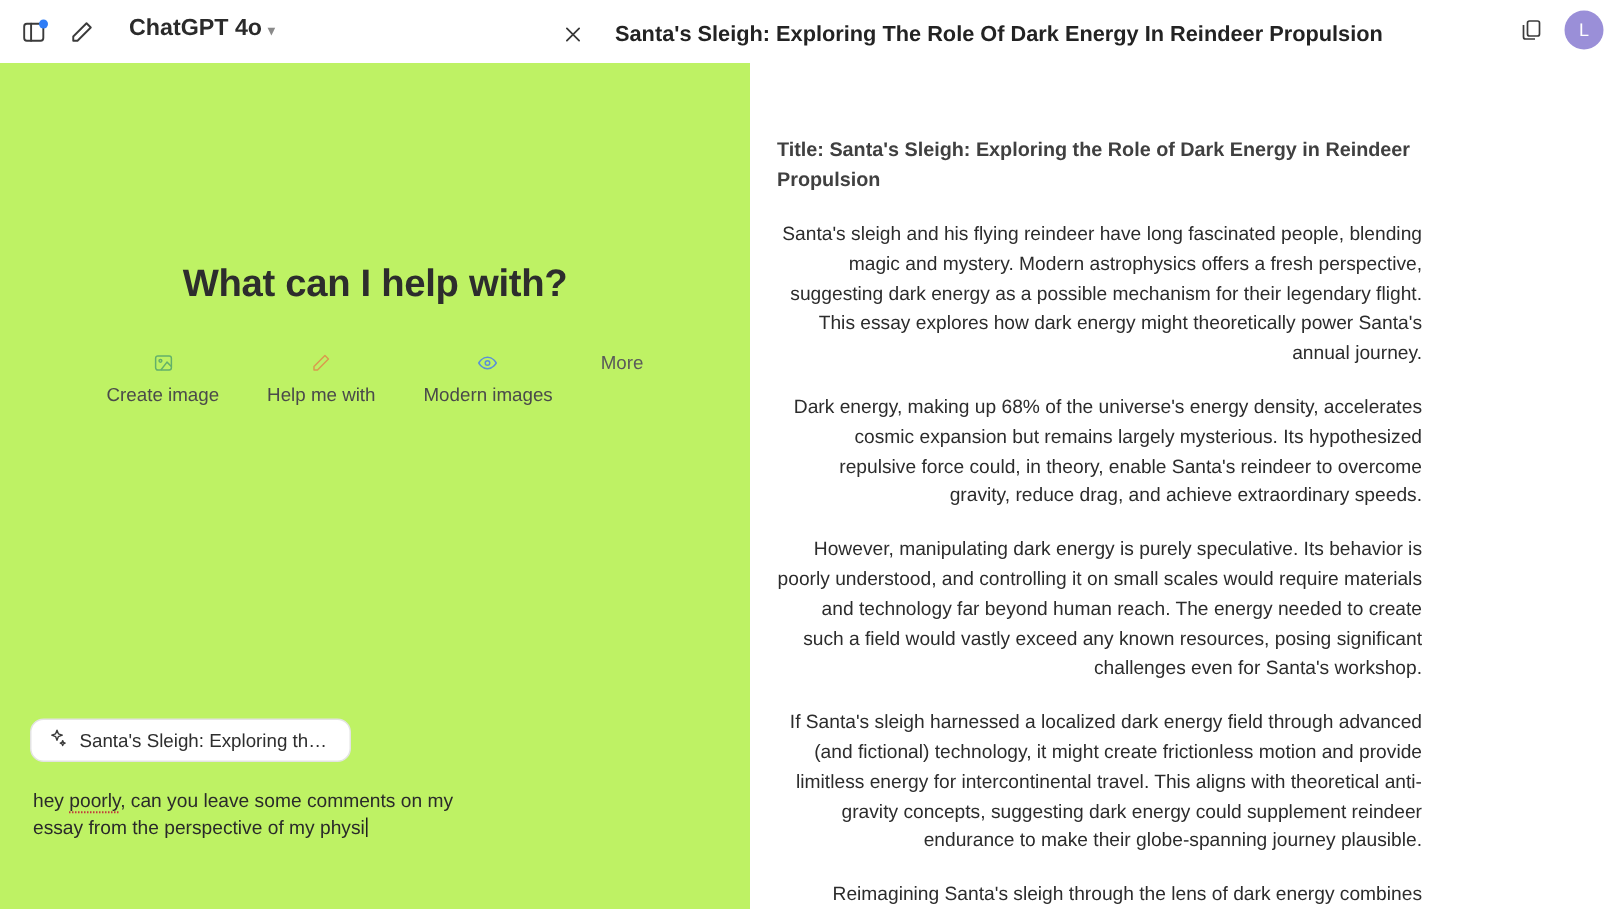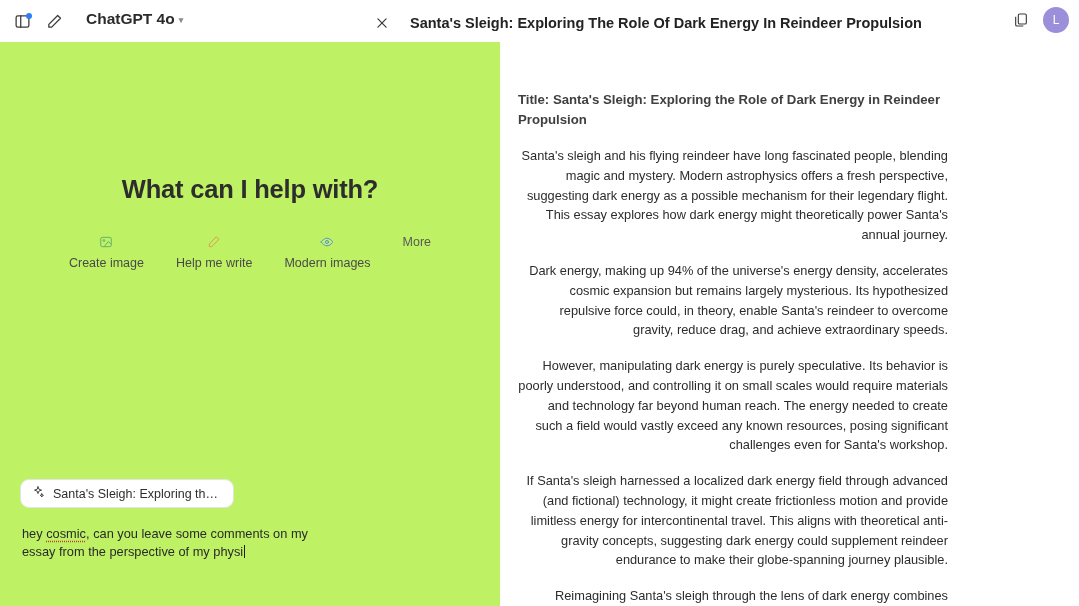--- a/index.html
+++ b/index.html
@@ -276,21 +276,21 @@
         <span>Create image</span>
       </div>
 
 
       <div class="sugg">
         <span class="g">
           <svg width="14" height="14" viewBox="0 0 24 24" fill="none" stroke="#d99b4e" stroke-width="1.7" stroke-linecap="round" stroke-linejoin="round">
             <path d="M16.5 3.5l4 4L8 20H4v-4z"></path>
           </svg>
         </span>
-        <span>Help me write</span>
+        <span>Help me with</span>
       </div>
 
       <div class="sugg">
         <span class="g">
           <svg width="14" height="14" viewBox="0 0 24 24" fill="none" stroke="#5b8fd9" stroke-width="1.7" stroke-linecap="round" stroke-linejoin="round">
             <path d="M2 12s3.8-6.5 10-6.5S22 12 22 12s-3.8 6.5-10 6.5S2 12 2 12z"></path>
               <circle cx="12" cy="12" r="2.6"></circle>
           </svg>
         </span>
         <span>Modern images</span>
@@ -305,41 +305,41 @@
       <span class="g">
         <svg width="14" height="14" viewBox="0 0 24 24" fill="none" stroke="#3b3b3b" stroke-width="1.6" stroke-linecap="round" stroke-linejoin="round">
           <path d="M12 3l1.6 4.2L18 8.8l-4.4 1.6L12 14.6l-1.6-4.2L6 8.8l4.4-1.6z"></path>
             <path d="M18.5 15l.8 2 2 .8-2 .8-.8 2-.8-2-2-.8 2-.8z"></path>
         </svg>
       </span>
       <span class="attached-label">Santa's Sleigh: Exploring the ...</span>
     </div>
 
     <div class="composer">
-      <div class="composer-text"><span>hey </span><span class="typo">cosmic</span><span>, can you leave some comments on my essay from the perspective of my physi</span><span class="caret-bar"></span></div>
+      <div class="composer-text"><span>hey </span><span class="typo">poorly</span><span>, can you leave some comments on my essay from the perspective of my physi</span><span class="caret-bar"></span></div>
     </div>
 
     <div class="composer-tools">
       <div class="tool-icon">
         
       </div>
       <div class="tool-icon">
         
       </div>
       <div class="tool-icon">
         
       </div>
     </div>
 
   </div>
 
   <div class="canvas">
     <div class="doc">
       <div class="doc-title">Title: Santa's Sleigh: Exploring the Role of Dark Energy in Reindeer Propulsion</div>
       <p>Santa's sleigh and his flying reindeer have long fascinated people, blending magic and mystery. Modern astrophysics offers a fresh perspective, suggesting dark energy as a possible mechanism for their legendary flight. This essay explores how dark energy might theoretically power Santa's annual journey.</p>
-      <p>Dark energy, making up 94% of the universe's energy density, accelerates cosmic expansion but remains largely mysterious. Its hypothesized repulsive force could, in theory, enable Santa's reindeer to overcome gravity, reduce drag, and achieve extraordinary speeds.</p>
+      <p>Dark energy, making up 68% of the universe's energy density, accelerates cosmic expansion but remains largely mysterious. Its hypothesized repulsive force could, in theory, enable Santa's reindeer to overcome gravity, reduce drag, and achieve extraordinary speeds.</p>
       <p>However, manipulating dark energy is purely speculative. Its behavior is poorly understood, and controlling it on small scales would require materials and technology far beyond human reach. The energy needed to create such a field would vastly exceed any known resources, posing significant challenges even for Santa's workshop.</p>
       <p>If Santa's sleigh harnessed a localized dark energy field through advanced (and fictional) technology, it might create frictionless motion and provide limitless energy for intercontinental travel. This aligns with theoretical anti-gravity concepts, suggesting dark energy could supplement reindeer endurance to make their globe-spanning journey plausible.</p>
       <p>Reimagining Santa's sleigh through the lens of dark energy combines science and storytelling, inspiring curiosity and wonder. While speculative, it reflects humanity's creativity and our drive to explore the boundaries of the possible.</p>
     </div>
   </div>
 
 </div>
 
 </body></html>

